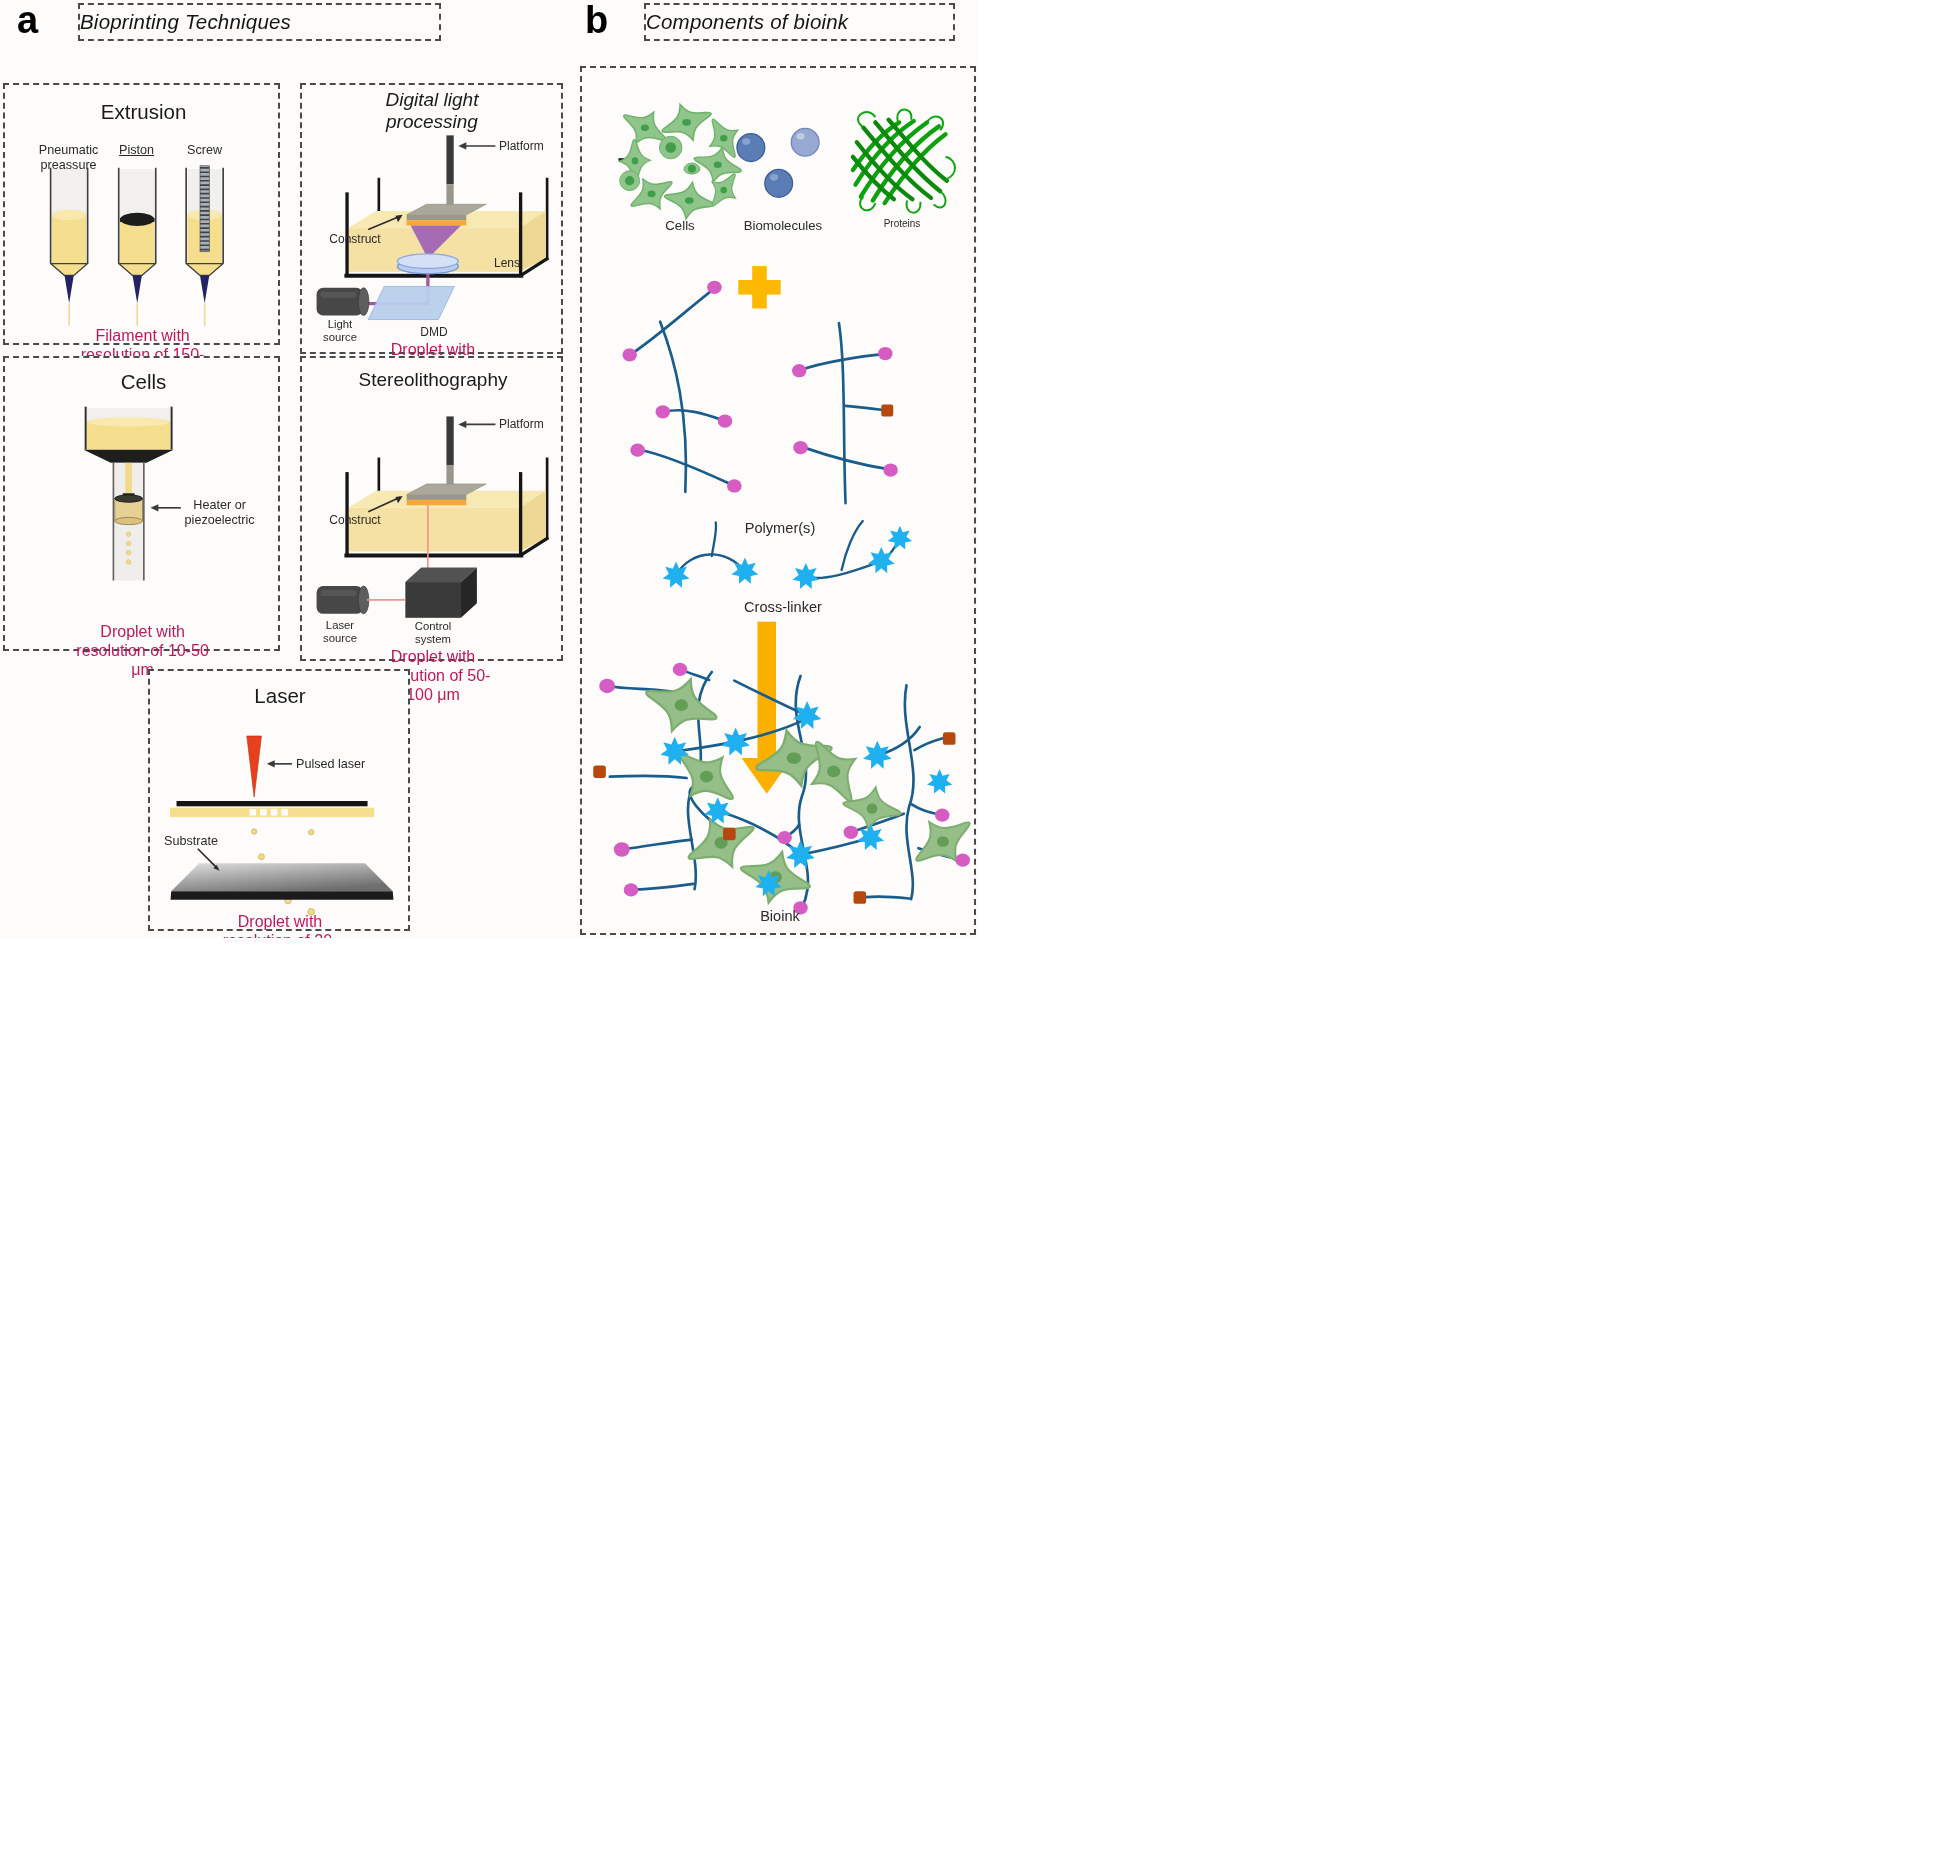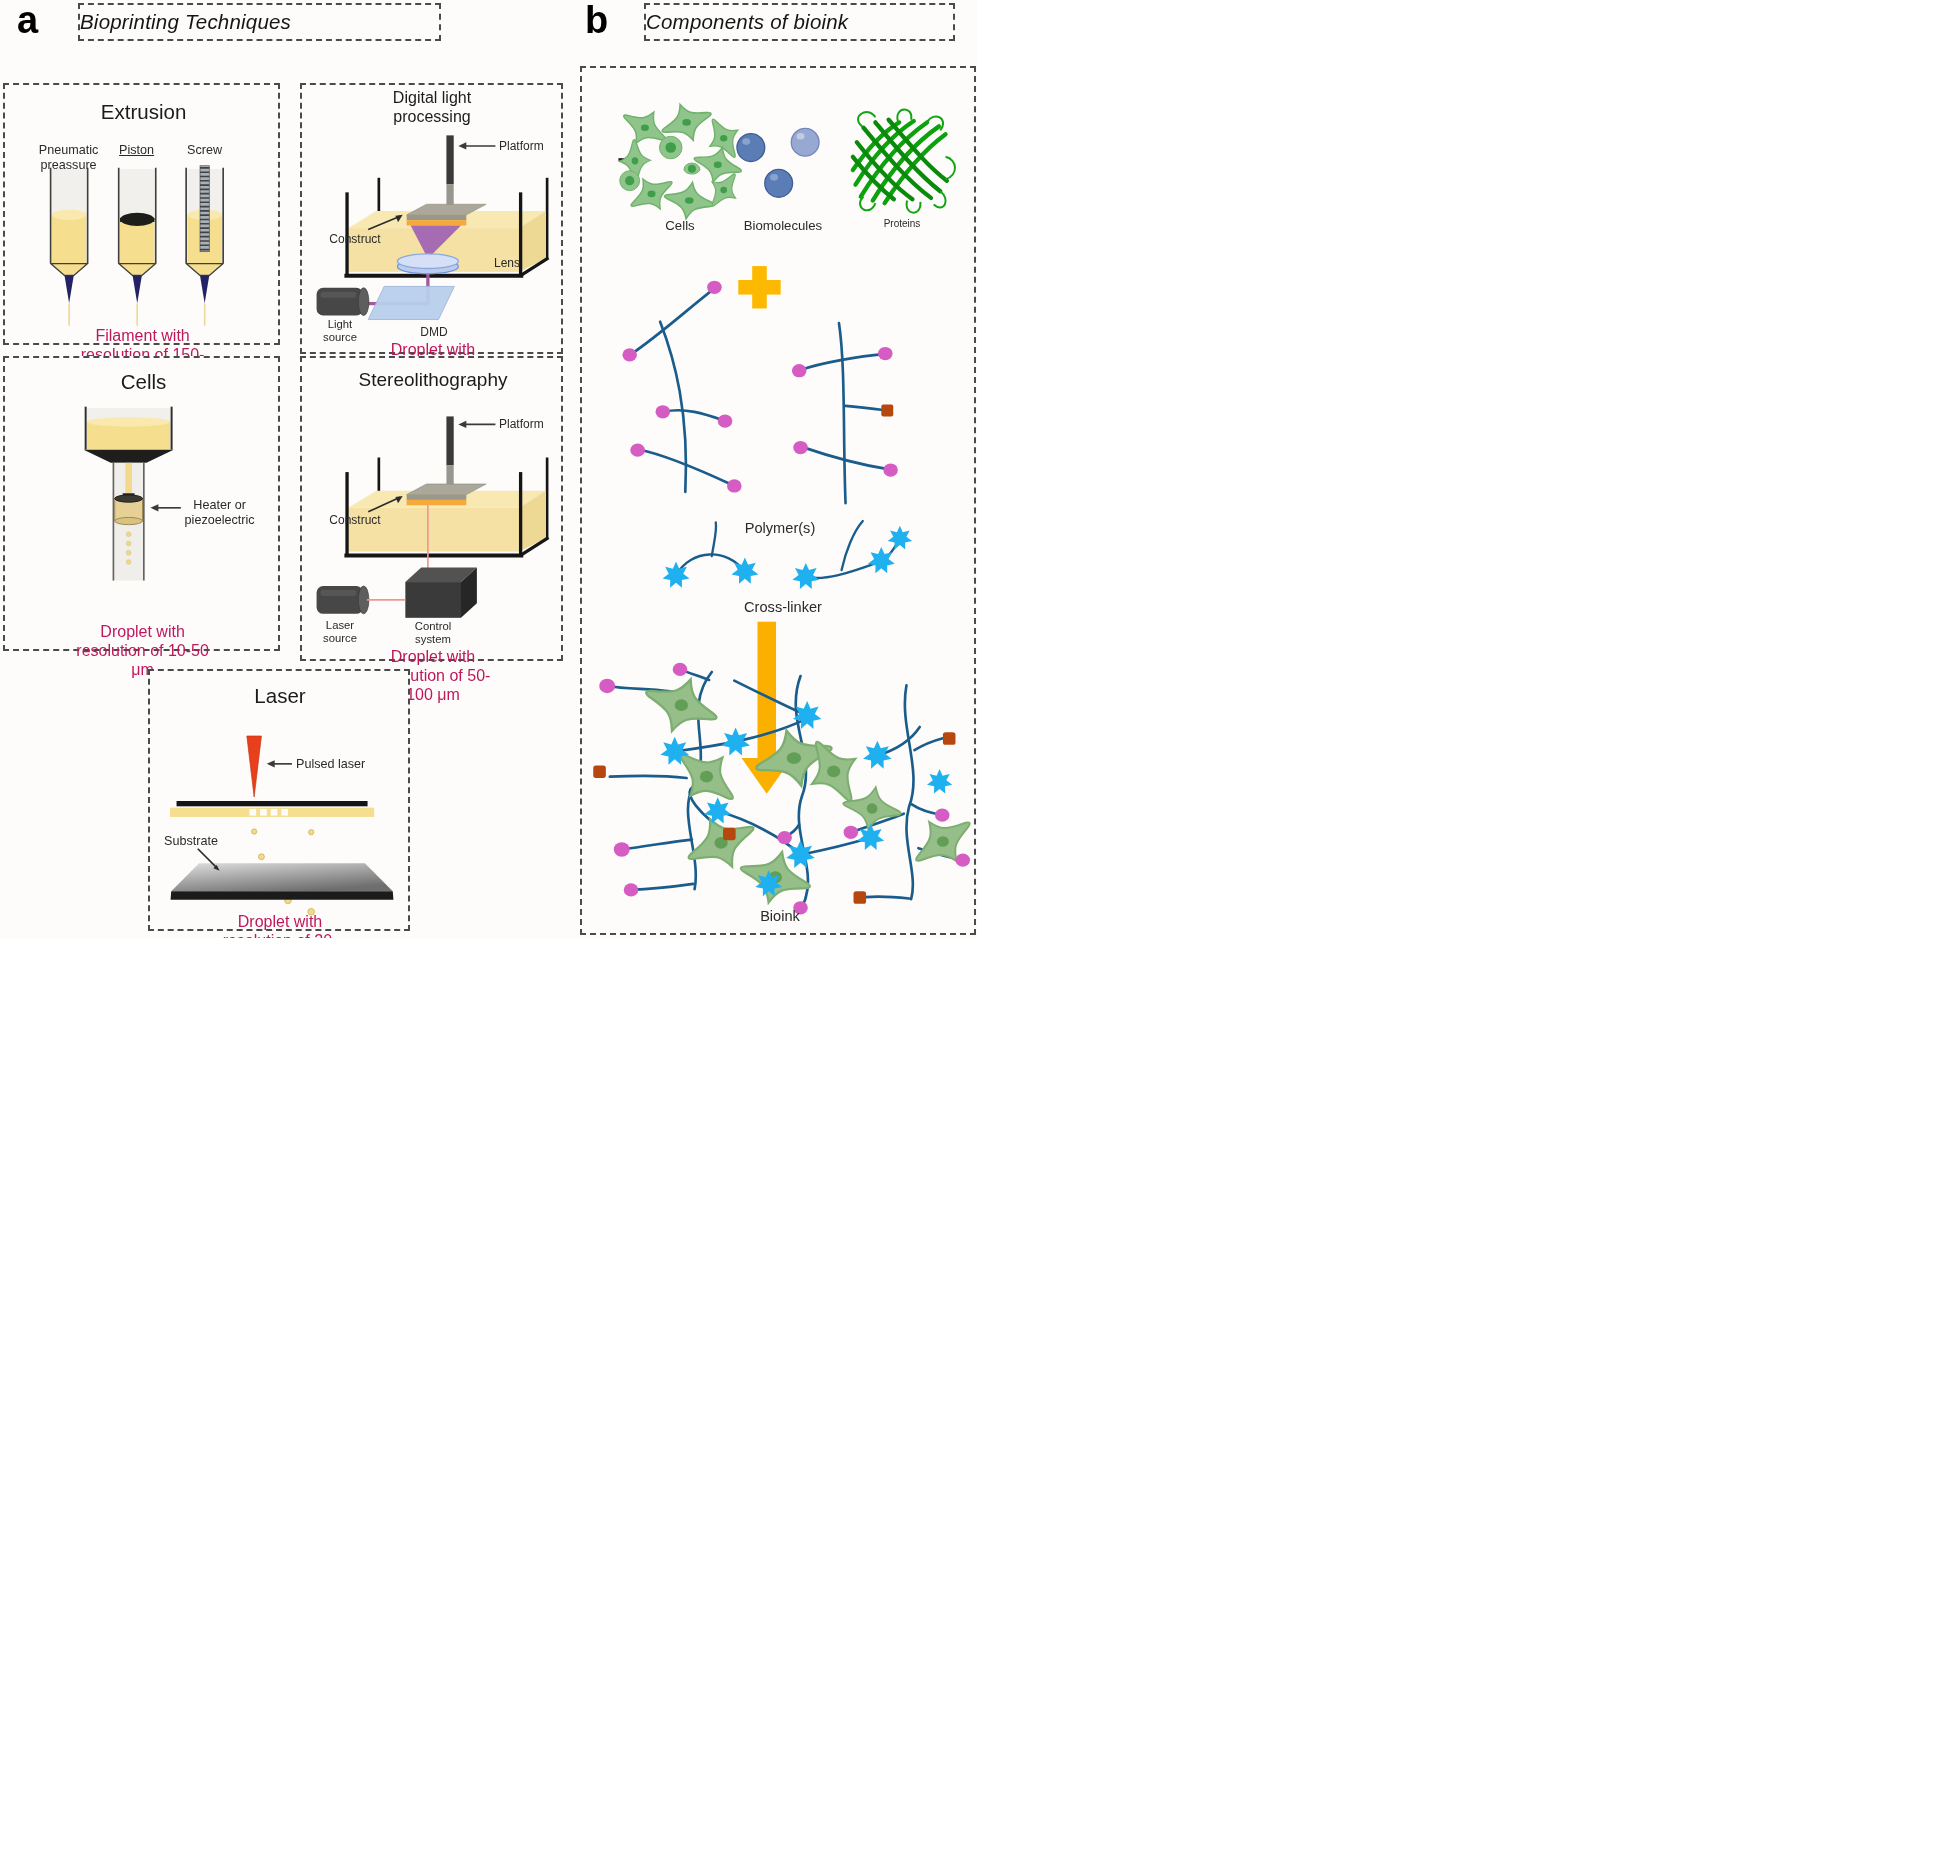--- a/index.html
+++ b/index.html
@@ -121,21 +121,21 @@
       </g>
       <g>
         <line x1="292" y1="92" x2="240" y2="92" stroke="#3a3a3a" stroke-width="2.5"></line>
         <polygon points="236,92 248,86.5 248,97.5" fill="#3a3a3a"></polygon>
       </g>
       <g>
         <line x1="100" y1="218" x2="148" y2="198" stroke="#2b2b2b" stroke-width="2.5"></line>
         <polygon points="152,196 141,197.5 145,207" fill="#2b2b2b"></polygon>
       </g>
     </svg>
-    <div class="lbl ptitle" style="left:130px;top:4px;font-size:16px;">Digital light
+    <div class="lbl ptitle" style="left:130px;top:4px;font-size:19px;font-style:italic;">Digital light
 processing</div>
     <div class="lbl ann left" style="left:197px;top:54px;">Platform</div>
     <div class="lbl ann" style="left:53px;top:147px;">Construct</div>
     <div class="lbl ann left" style="left:192px;top:171px;">Lens</div>
     <div class="lbl ann" style="left:38px;top:233px;font-size:11.3px;">Light
 source</div>
     <div class="lbl ann" style="left:132px;top:240px;">DMD</div>
     <div class="lbl cap" style="left:131px;top:256px;">Droplet with resolution of 50-100 μm</div>
   </div>
 

